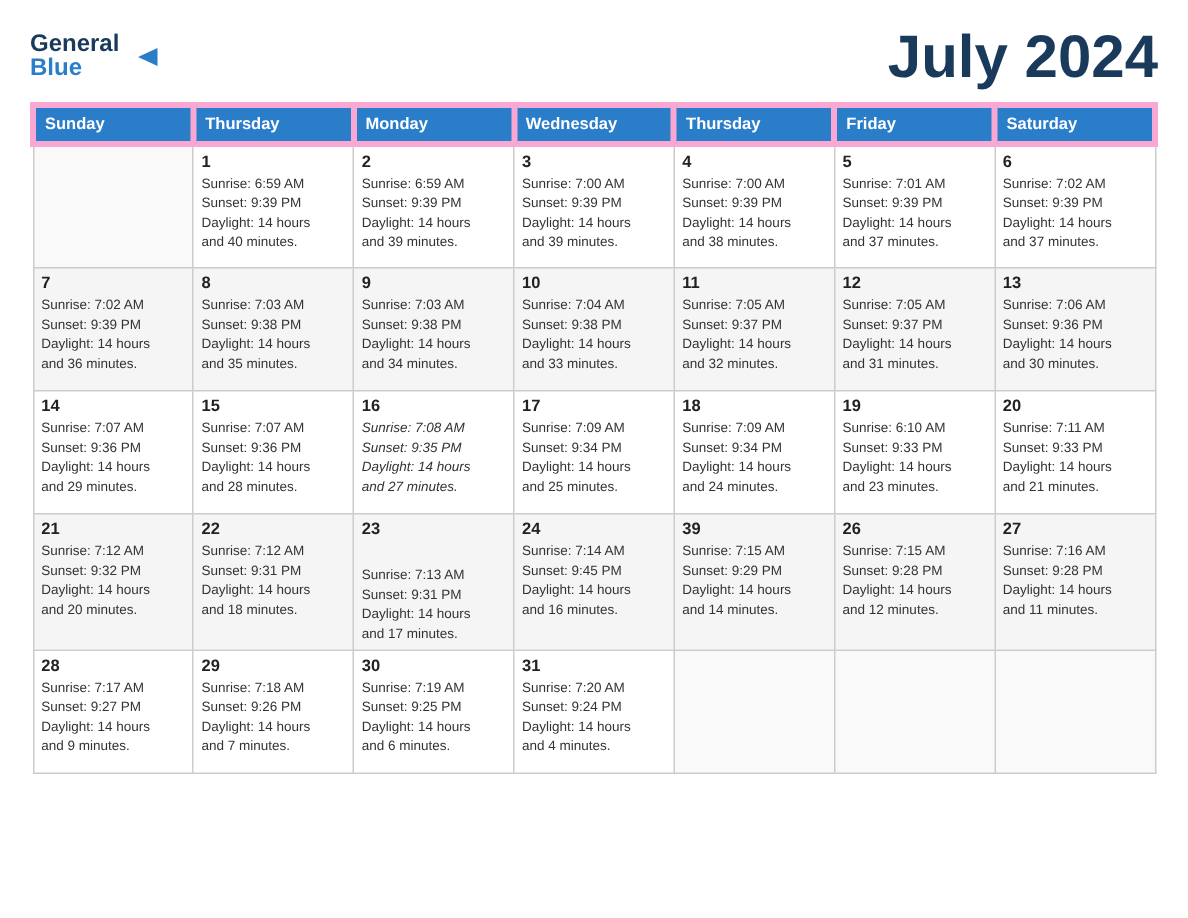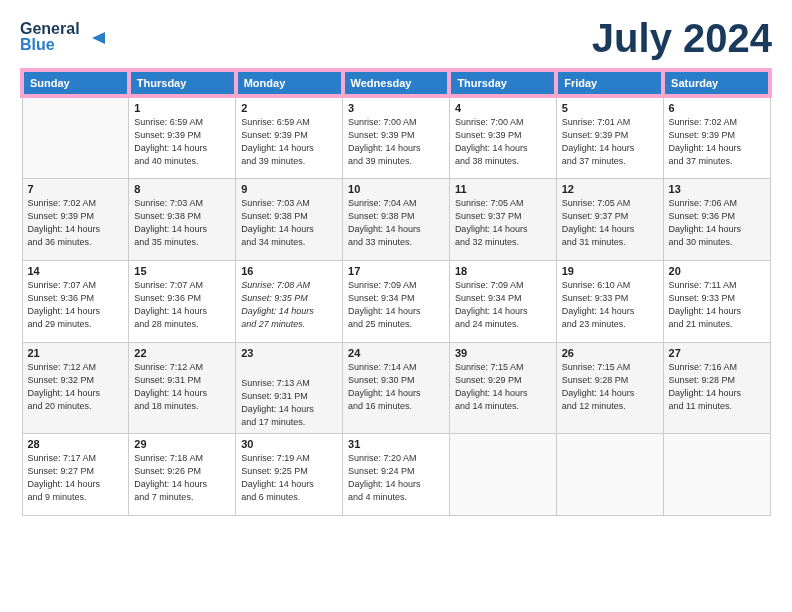--- a/index.html
+++ b/index.html
@@ -279,21 +279,21 @@
           <td>
             <div class="day-num">23</div>
             <div class="day-info" style="white-space: pre-line; margin-top: 18px;">Sunrise: 7:13 AM
 Sunset: 9:31 PM
 Daylight: 14 hours
 and 17 minutes.</div>
           </td>
           <td>
             <div class="day-num">24</div>
             <div class="day-info" style="white-space: pre-line;">Sunrise: 7:14 AM
-Sunset: 9:30 PM
+Sunset: 9:45 PM
 Daylight: 14 hours
 and 16 minutes.</div>
           </td>
           <td>
             <div class="day-num">39</div>
             <div class="day-info" style="white-space: pre-line;">Sunrise: 7:15 AM
 Sunset: 9:29 PM
 Daylight: 14 hours
 and 14 minutes.</div>
           </td>

